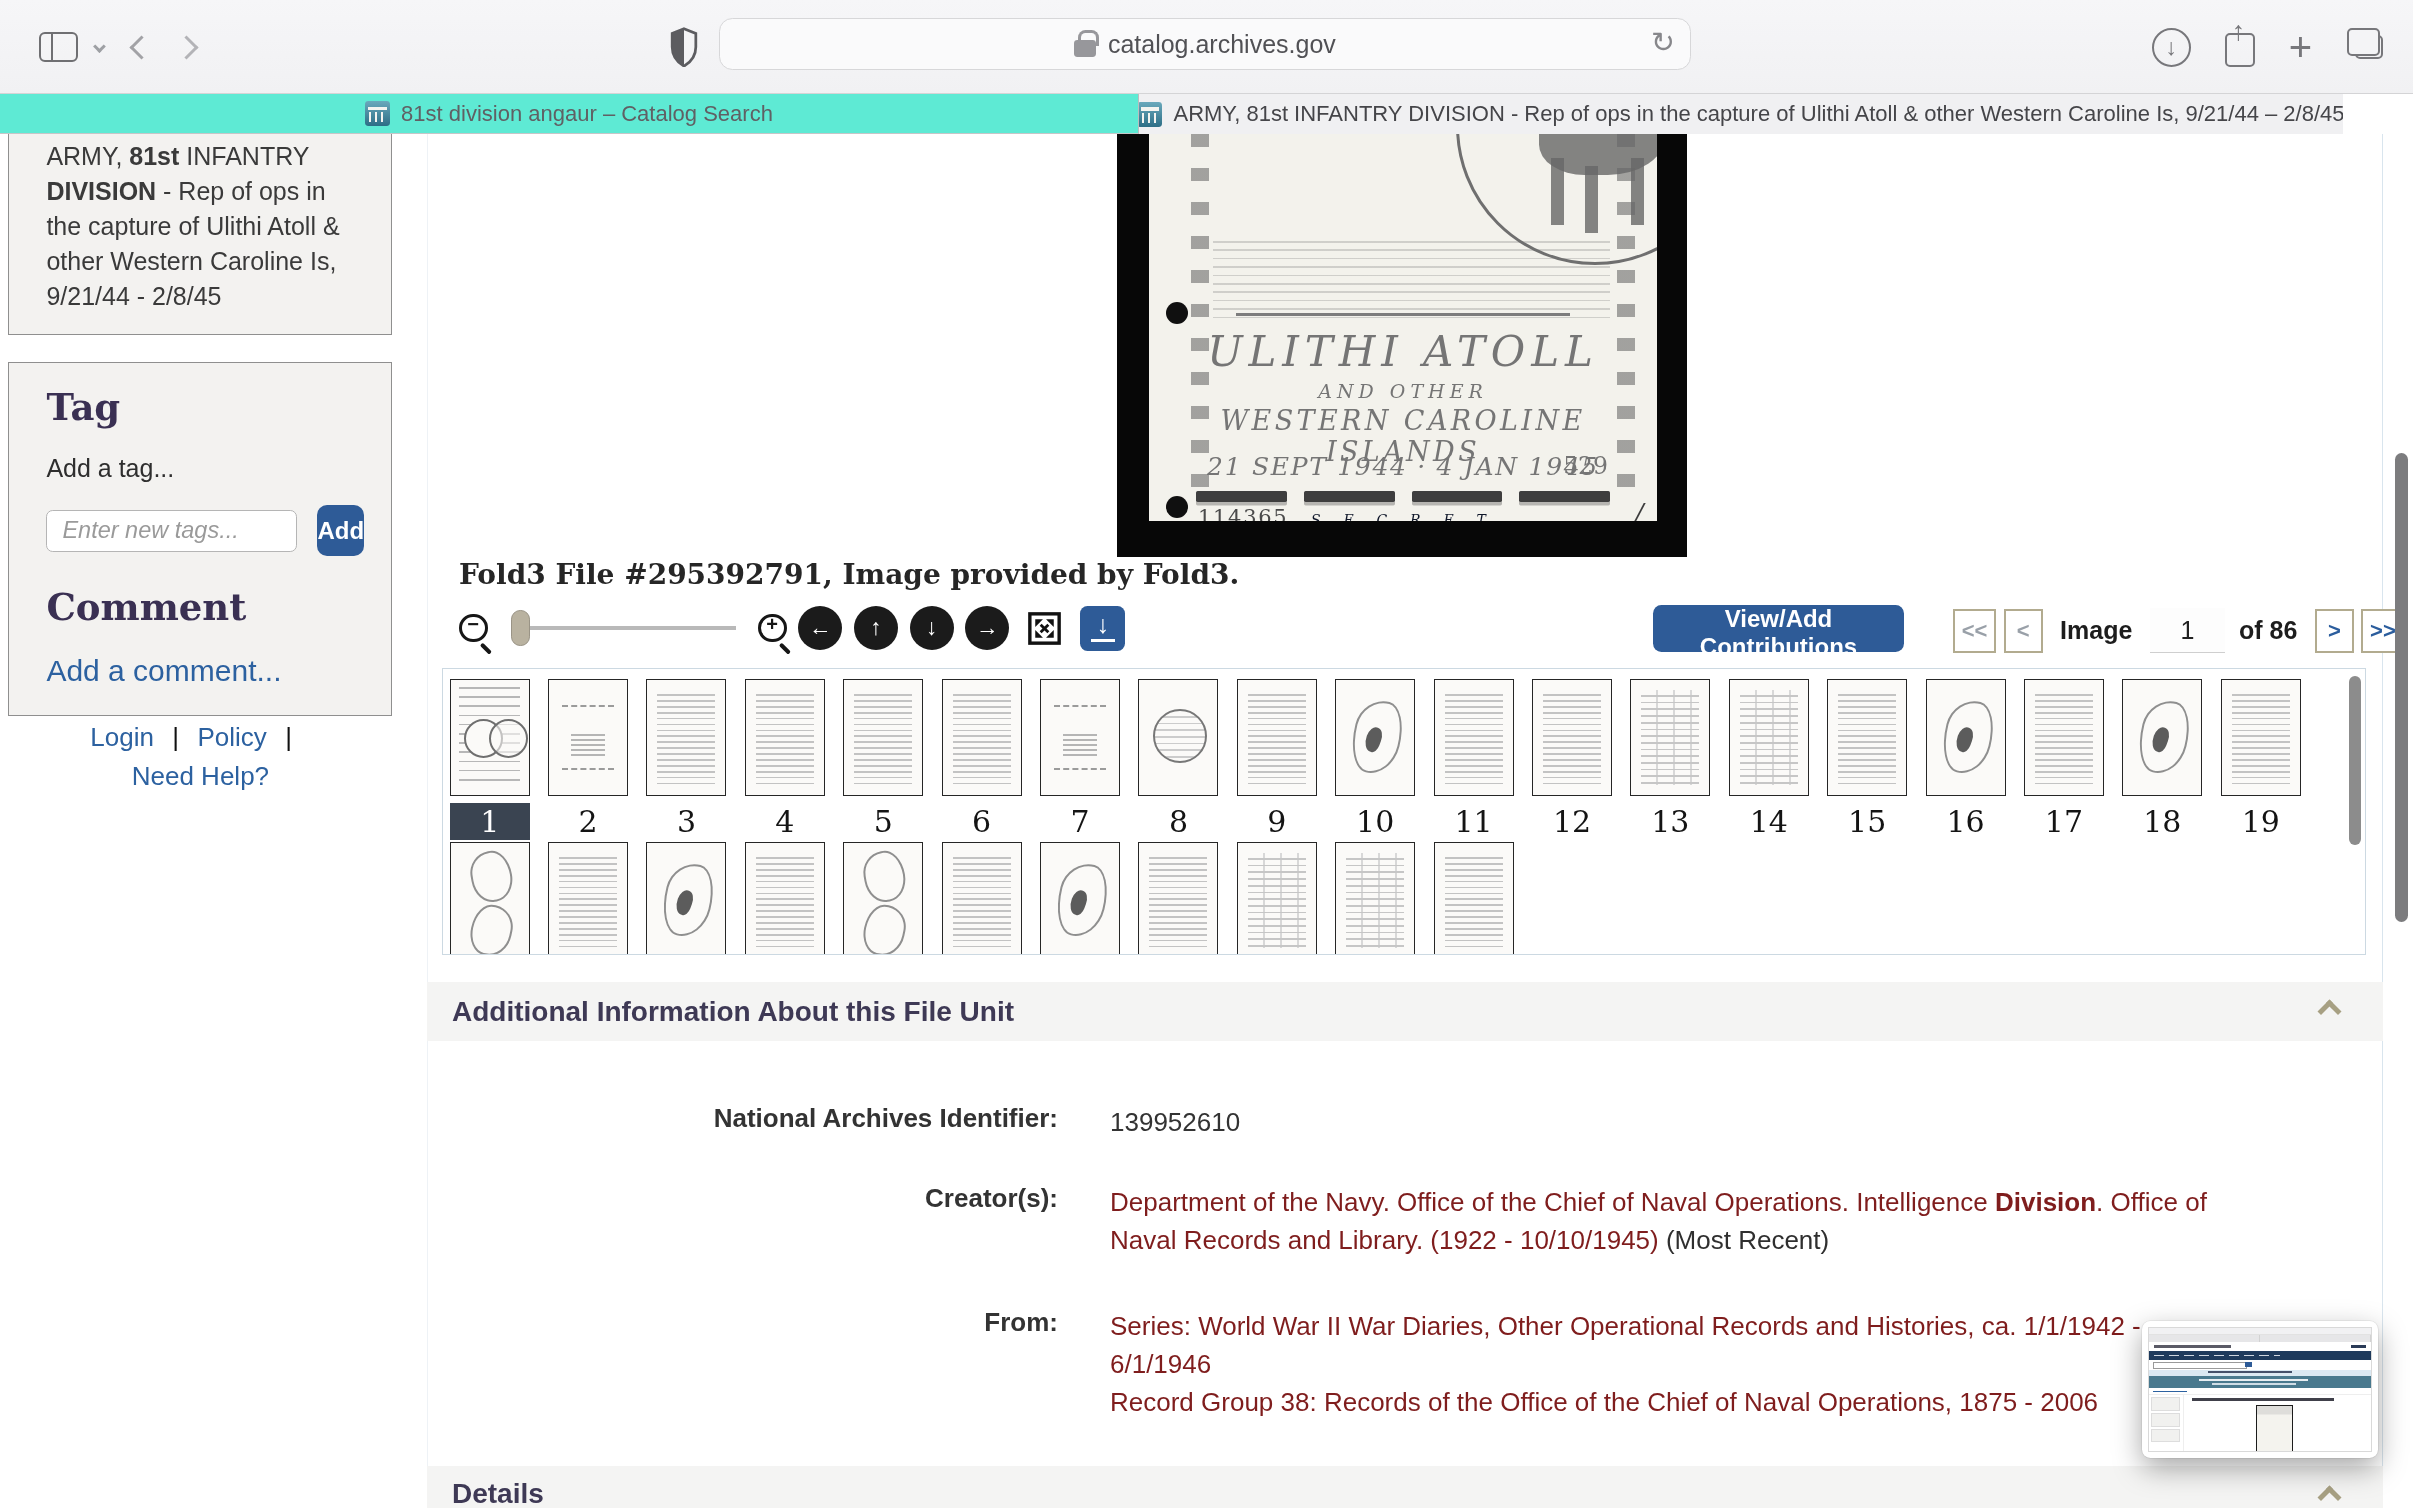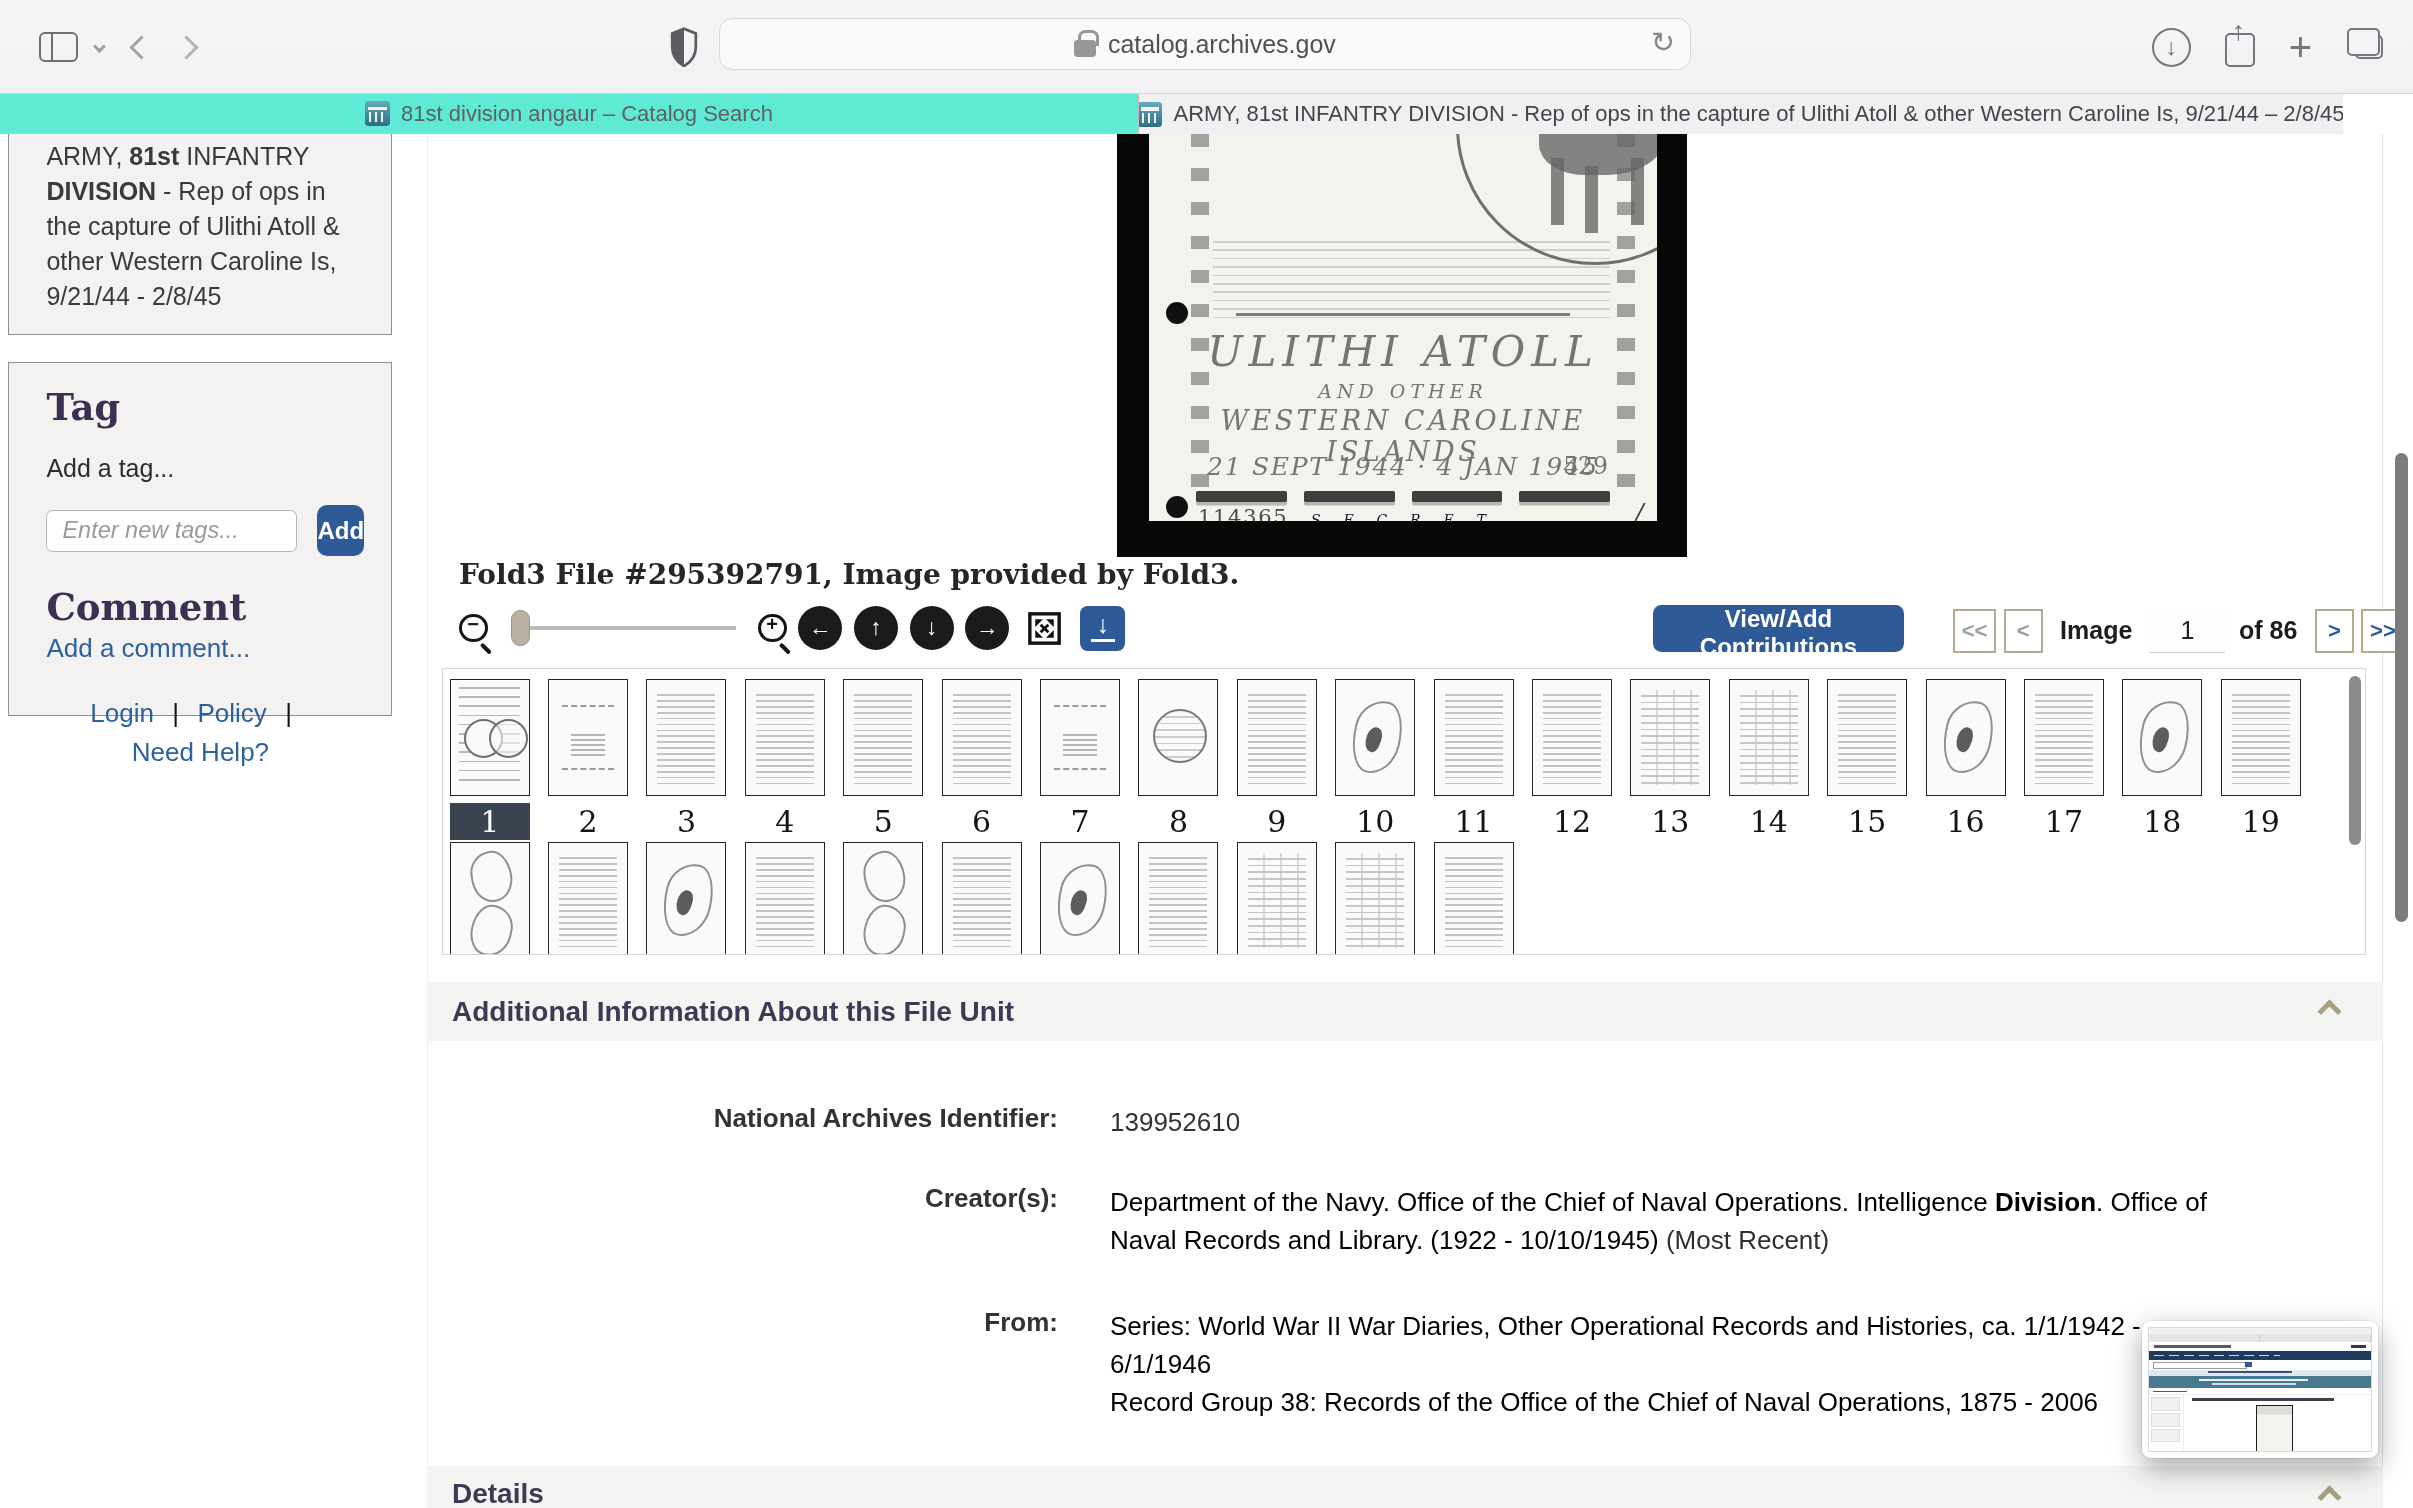--- a/index.html
+++ b/index.html
@@ -58,21 +58,21 @@
   .serif-h { font-family:"DejaVu Serif", serif; font-weight:bold; font-size:37px; color:#3a3053; }
   .tag-prompt { font-size:25px; color:#2e2e2e; margin-top:25px; }
   .tag-row { display:flex; align-items:center; margin-top:22px; }
   .tag-input { width:251px; height:42px; border:1.7px solid #b5b5b5; border-radius:6.7px; background:#fff;
     font-style:italic; font-size:23.5px; color:#555; padding:0 15px; outline:none; }
   .tag-input::placeholder { color:#9a9a9a; }
   .add-btn { margin-left:20px; width:60px; height:51px; background:#2e5b97; color:#fff; border:none;
     border-radius:10px; font-weight:bold; font-size:24px; font-family:"Liberation Sans",sans-serif; }
   .comment-h { margin-top:28.5px; }
   a.blue { color:#2c61a0; text-decoration:none; }
-  .add-comment { display:inline-block; font-size:26px; margin-top:4px; }
+  .add-comment { display:inline-block; font-size:30px; margin-top:25px; }
   .panel-links { margin-top:30px; text-align:center; font-size:26px; line-height:39px; }
   .panel-links .sep { color:#111; padding:0 18.4px; }
 
   
   .content-col { position:absolute; left:427px; top:134px; width:1956px; height:1374px;
     border-left:1.7px solid #eef2f6; border-right:1.7px solid #d9e5ee; pointer-events:none; }
 
   
   .viewer { position:absolute; left:1117px; top:134px; width:570px; height:423px; background:#070707; }
   .doc-page { position:absolute; left:32px; top:0; width:508px; height:387px; background:#f3f2ec; overflow:hidden;
@@ -181,21 +181,21 @@
   .sb-addinfo { top:982px; }
   .sb-details { top:1466px; height:43px; align-items:flex-start; padding-top:11.7px; }
   .section-title { font-weight:bold; font-size:28px; color:#3e3955; }
   .chev-up { width:17px; height:17px; border-left:5px solid #a7a083; border-top:5px solid #a7a083;
     transform:rotate(45deg); margin-left:auto; margin-right:20px; }
   .sb-details .chev-up { margin-top:11.7px; }
 
   .frow { position:absolute; left:427px; width:1956px; }
   .flabel { position:absolute; left:0; width:631px; text-align:right; font-weight:bold; font-size:26px; color:#333; }
   .fval { position:absolute; left:683px; width:1140px; font-size:26px; color:#333; line-height:38px; }
-  .fval a { color:#000000; text-decoration:none; }
+  .fval a { color:#7f1d1d; text-decoration:none; }
   .fval .plain { color:#2f2f2f; }
 
   
   .preview { position:absolute; left:2142px; top:1321px; width:236px; height:137px; background:#fff;
     border-radius:8.4px; padding:5.9px; box-shadow:0 10px 28.5px rgba(0,0,0,.35), 0 0 0 0.8px rgba(0,0,0,.07); z-index:50; }
   .mini { width:100%; height:100%; border:0.8px solid #d9d9d9; overflow:hidden; background:#fff; }
   .m-chrome { height:7.5px; background:#f1f1f3; border-bottom:0.8px solid #e2e2e2; }
   .m-tabs { height:6.7px; background:#e6e6e8; display:flex; }
   .m-tabs div { flex:1; border-right:0.8px solid #d2d2d2; }
   .m-header { height:9.2px; background:#fff; position:relative; }

